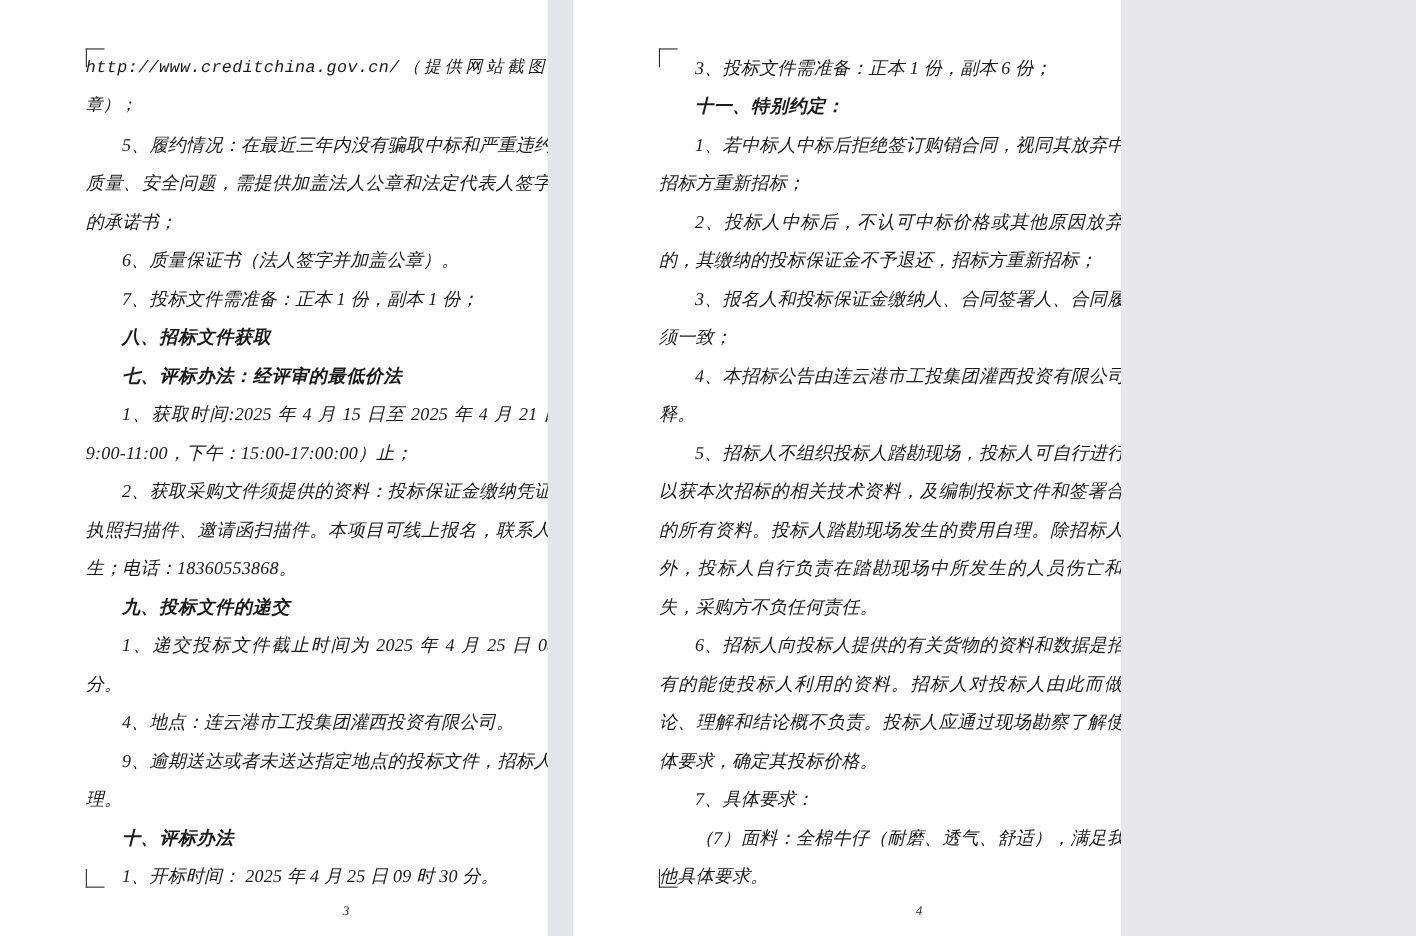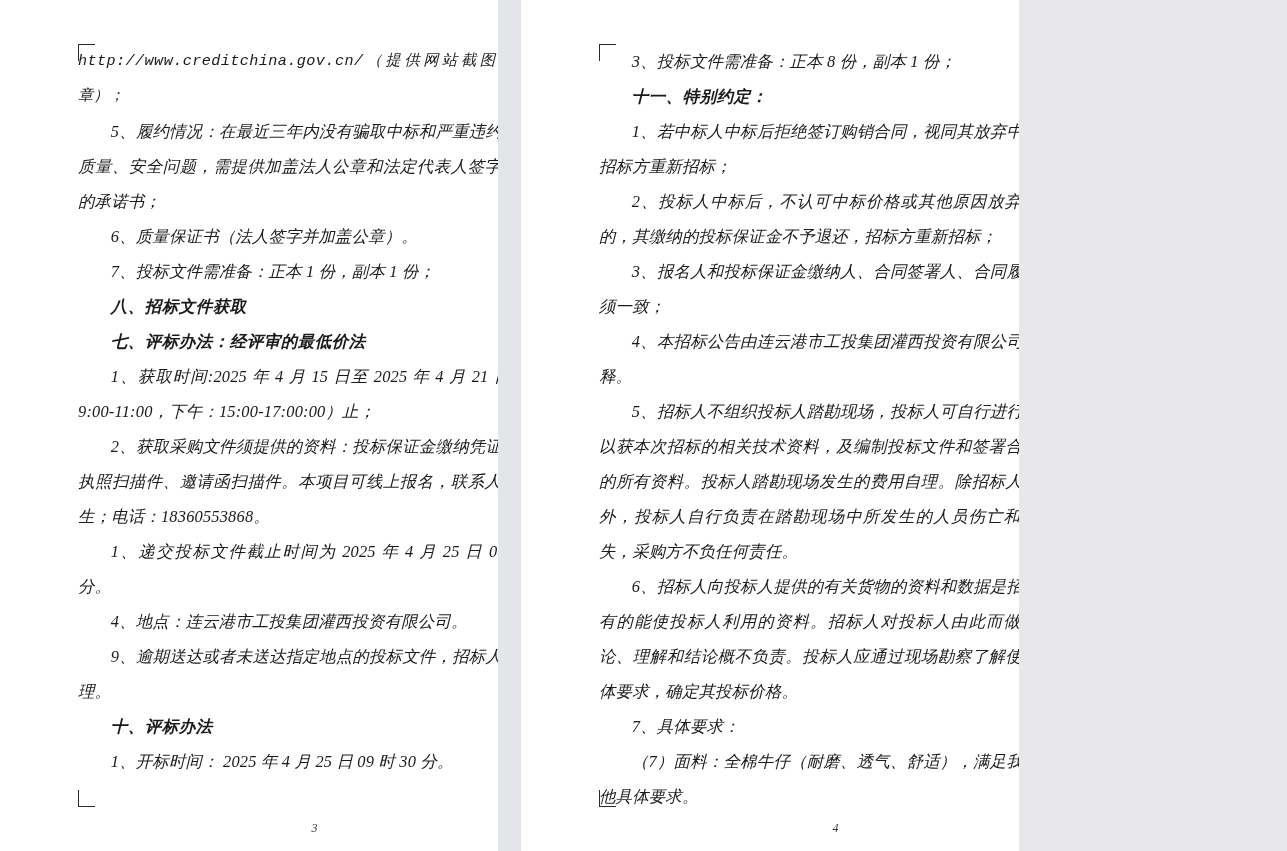--- a/index.html
+++ b/index.html
@@ -102,38 +102,39 @@
     <div class="mark br"></div>
     <div class="page-inner body-text" id="left-body">
         <p class="url">http://www.creditchina.gov.cn/（提供网站截图加盖公章）；</p>
         <p class="indent">5、履约情况：在最近三年内没有骗取中标和严重违约及重大质量、安全问题，需提供加盖法人公章和法定代表人签字或盖章的承诺书；</p>
         <p class="indent">6、质量保证书（法人签字并加盖公章）。</p>
         <p class="indent">7、投标文件需准备：正本 1 份，副本 1 份；</p>
         <p class="heading">八、招标文件获取</p>
         <p class="heading">七、评标办法：经评审的最低价法</p>
         <p class="indent">1、获取时间:2025 年 4 月 15 日至 2025 年 4 月 21 日(上午 9:00-11:00，下午：15:00-17:00:00）止；</p>
         <p class="indent">2、获取采购文件须提供的资料：投标保证金缴纳凭证、营业执照扫描件、邀请函扫描件。本项目可线上报名，联系人：江先生；电话：18360553868。</p>
+        <p class="heading">九、投标文件的递交</p>
         <p class="indent">1、递交投标文件截止时间为 2025 年 4 月 25 日 08 时 30 分。</p>
         <p class="indent">4、地点：连云港市工投集团灌西投资有限公司。</p>
         <p class="indent">9、逾期送达或者未送达指定地点的投标文件，招标人不予受理。</p>
         <p class="heading">十、评标办法</p>
         <p class="indent">1、开标时间： 2025 年 4 月 25 日 09 时 30 分。</p>
       </div>
     <div class="page-number">3</div>
   </div>
 
   <div class="gutter"></div>
 
   <div class="page right">
     <div class="mark tl"></div>
     <div class="mark tr"></div>
     <div class="mark bl"></div>
     <div class="mark br"></div>
     <div class="page-inner body-text" id="right-body">
-        <p class="indent">3、投标文件需准备：正本 8 份，副本 1 份；</p>
+        <p class="indent">3、投标文件需准备：正本 1 份，副本 6 份；</p>
         <p class="heading">十一、特别约定：</p>
         <p class="indent">1、若中标人中标后拒绝签订购销合同，视同其放弃中标权，招标方重新招标；</p>
         <p class="indent">2、投标人中标后，不认可中标价格或其他原因放弃中标权的，其缴纳的投标保证金不予退还，招标方重新招标；</p>
         <p class="indent">3、报名人和投标保证金缴纳人、合同签署人、合同履行人必须一致；</p>
         <p class="indent">4、本招标公告由连云港市工投集团灌西投资有限公司负责解释。</p>
         <p class="indent">5、招标人不组织投标人踏勘现场，投标人可自行进行勘察，以获本次招标的相关技术资料，及编制投标文件和签署合同所需的所有资料。投标人踏勘现场发生的费用自理。除招标人的原因外，投标人自行负责在踏勘现场中所发生的人员伤亡和财产损失，采购方不负任何责任。</p>
         <p class="indent">6、招标人向投标人提供的有关货物的资料和数据是招标人现有的能使投标人利用的资料。招标人对投标人由此而做出的推论、理解和结论概不负责。投标人应通过现场勘察了解使用的具体要求，确定其投标价格。</p>
         <p class="indent">7、具体要求：</p>
         <p class="indent">（7）面料：全棉牛仔（耐磨、透气、舒适），满足我公司其他具体要求。</p>
       </div>

